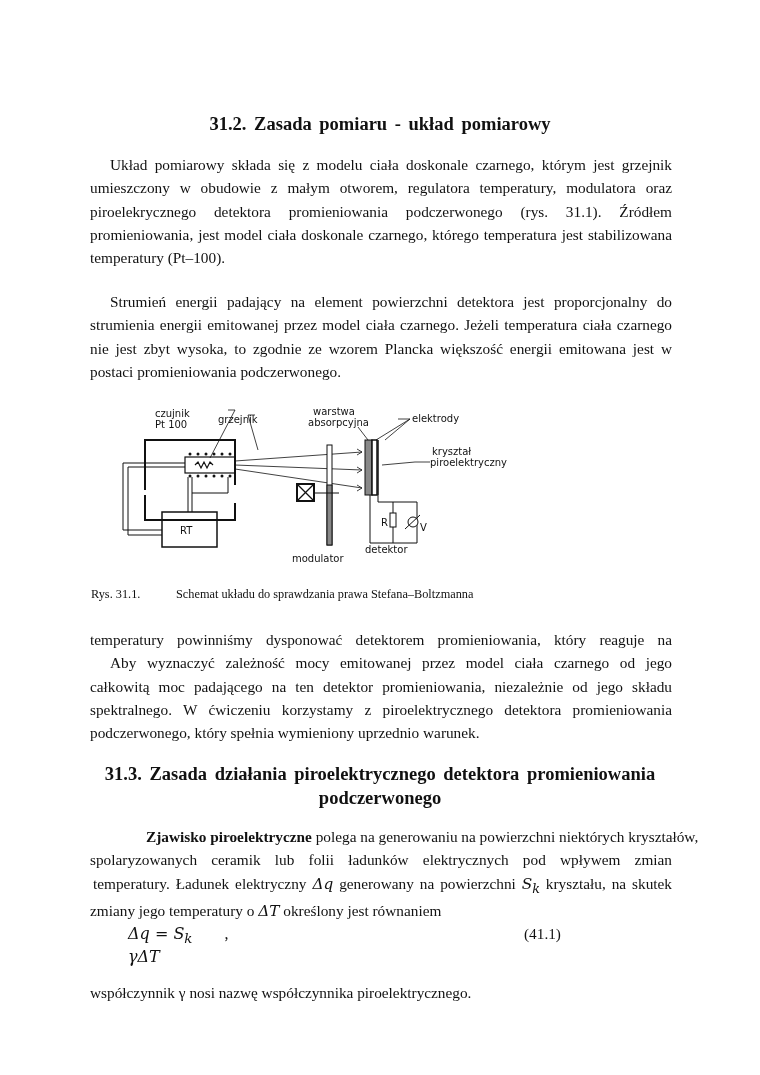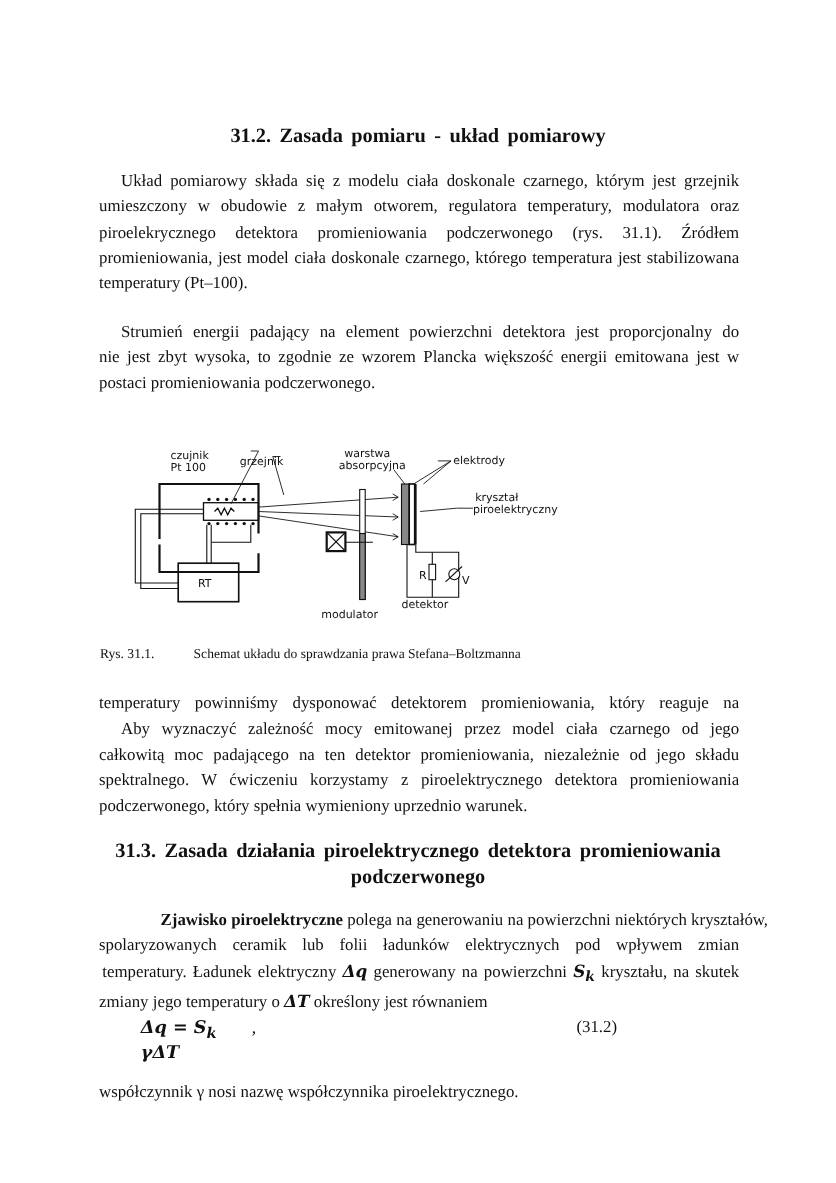--- a/index.html
+++ b/index.html
@@ -8,41 +8,42 @@
     .heading { position: absolute; left: 90px; width: 580px; text-align: center; font-weight: bold; font-size: 18.5px; line-height: 24px; font-family: "Liberation Serif", serif; word-spacing: 3px; }
     .para { position: absolute; left: 90px; width: 582px; font-size: 15.3px; line-height: 23.3px; text-align: justify; text-align-last: left; }
     .para .line { display: block; text-align: justify; text-align-last: justify; white-space: nowrap; height: 23.3px; }
     .para .line.last { text-align-last: left; }
     .indent { padding-left: 20px; }
     .caption { position: absolute; left: 91px; top: 587px; font-size: 12.3px; font-family: "Liberation Serif", serif; }
     .caption .num { display: inline-block; width: 85px; }
     .diagram { position: absolute; left: 100px; top: 395px; width: 420px; height: 180px; }
     .diagram text { font-family: "DejaVu Sans", sans-serif; font-size: 10px; fill: #111; }
     .eq { position: absolute; font-size: 16px; }
-    .math { font-family: "DejaVu Serif", serif; font-weight: bold; }
+    .math { font-family: "DejaVu Serif", serif; }
     i.v { font-style: italic; text-align: center; }
     b { font-weight: bold; margin-left: 36px; }
   </style>
 </head>
 <body>
 
 <div class="page">
 
   <div class="heading" style="top:112px;">31.2. Zasada  pomiaru  -  układ  pomiarowy</div>
 
   <div class="para" style="top:135px;margin-top:18px;">
     <span class="line indent">Układ pomiarowy składa się z modelu ciała doskonale czarnego, którym jest grzejnik</span>
     <span class="line">umieszczony w obudowie z małym otworem, regulatora temperatury, modulatora oraz</span>
     <span class="line">piroelekrycznego detektora promieniowania podczerwonego (rys. 31.1). Źródłem</span>
     <span class="line">promieniowania, jest model ciała doskonale czarnego, którego temperatura jest stabilizowana</span>
     <span class="line last">temperatury (Pt–100).</span>
   </div>
 
   <div class="para" style="top:290px;">
     <span class="line indent">Strumień energii padający na element powierzchni detektora jest proporcjonalny do</span>
+    <span class="line">strumienia energii emitowanej przez model ciała czarnego. Jeżeli temperatura ciała czarnego</span>
     <span class="line">nie jest zbyt wysoka, to zgodnie ze wzorem Plancka większość energii emitowana jest w</span>
     <span class="line last">postaci promieniowania podczerwonego.</span>
   </div>
 
   <svg class="diagram" viewBox="0 0 420 180">
     <g stroke="#111" fill="none" stroke-width="2">
       <path d="M 45 95 L 45 45 L 135 45 L 135 90"></path>
       <path d="M 45 100 L 45 125 L 135 125 L 135 108"></path>
     </g>
     <g stroke="#111" fill="none" stroke-width="1.2">
@@ -147,19 +148,19 @@
     <span class="line">spolaryzowanych ceramik lub folii ładunków elektrycznych pod wpływem zmian</span>
     <span class="line" style="padding-left:3px;"><span>temperatury. Ładunek elektryczny </span><i class="v math">Δq</i><span> generowany na powierzchni </span><i class="v math">S</i><sub><i class="v math">k</i></sub><span> kryształu, na skutek</span></span>
     <span class="line last" style="margin-top:4px;"><span>zmiany jego temperatury o </span><i class="v math">ΔT</i><span> określony jest równaniem</span></span>
   </div>
 
   <div class="eq" style="left:128px; top:924px;">
     <span class="math"><i class="v">Δq = S</i><sub><i class="v">k</i></sub></span>
     <span style="margin-left:28px;">,</span>
   </div>
   <div class="eq math" style="left:128px; top:947px;"><i class="v">γΔT</i></div>
-  <div class="eq" style="left:524px; top:925px; font-size:15.3px;">(31.2)</div>
+  <div class="eq" style="left:524px; top:925px; font-size:15.3px;">(41.1)</div>
 
   <div class="para" style="top:981px;">
     <span>współczynnik </span><span>γ</span><span> nosi nazwę współczynnika piroelektrycznego.</span>
   </div>
 
 </div>
 
 </body></html>

